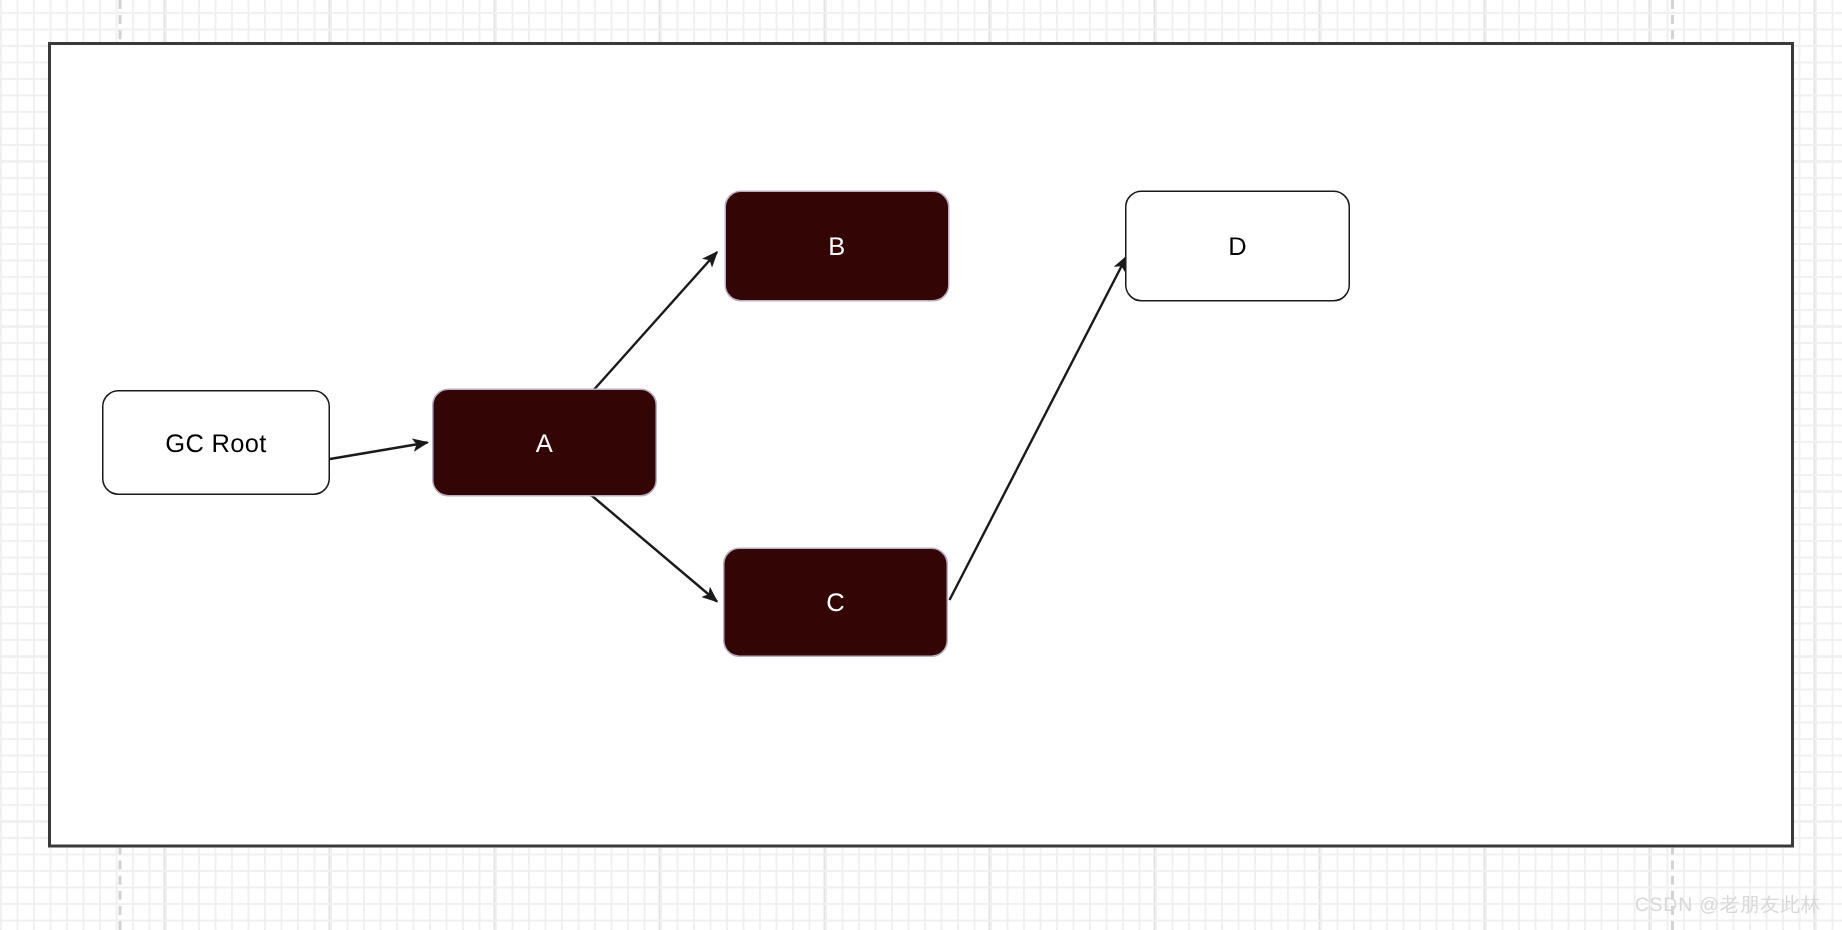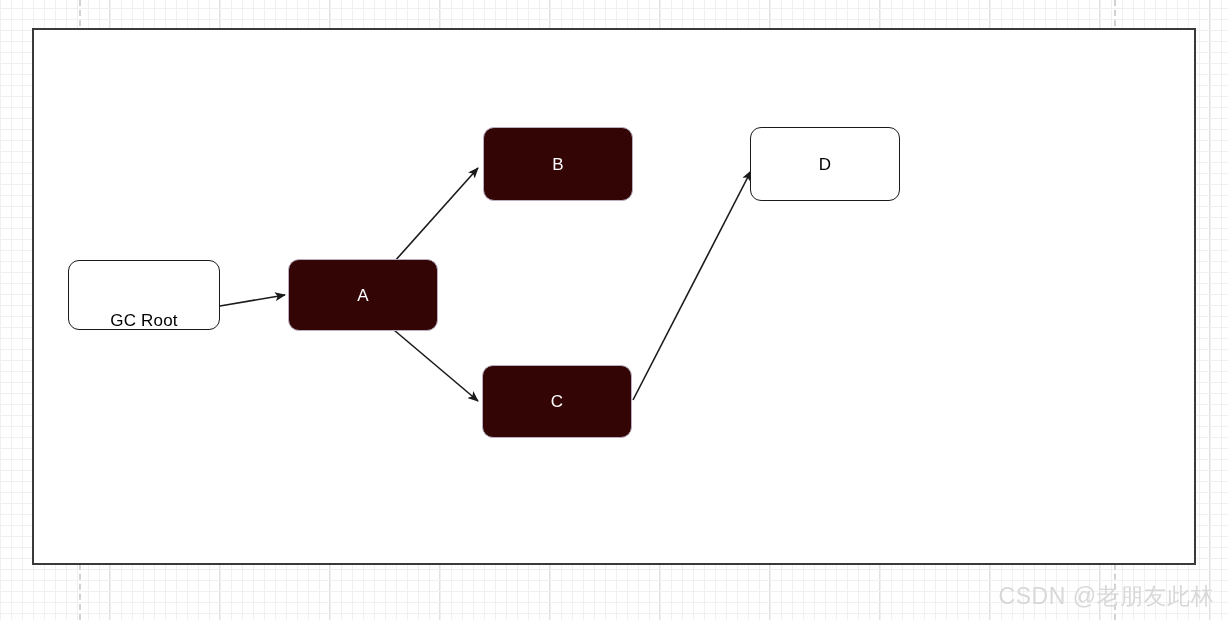--- a/index.html
+++ b/index.html
@@ -70,21 +70,21 @@
   }
   .node.dark {
     background: #330505;
     border: 1.5px solid #b9aec2;
     color: #ffffff;
   }
   .watermark {
     position: absolute;
     right: 14px;
     bottom: 8px;
-    font-size: 23px;
+    font-size: 13px;
     color: #d8d8d8;
     white-space: nowrap;
     letter-spacing: 0.5px;
     user-select: none;
   }
 </style>
 </head>
 <body>
 
 <div id="app">
@@ -103,21 +103,21 @@
 
     <line x1="220" y1="306" x2="285" y2="295" stroke="#1a1a1a" stroke-width="1.6" marker-end="url(#arrowhead)"></line>
 
     <line x1="394" y1="262" x2="478" y2="168" stroke="#1a1a1a" stroke-width="1.6" marker-end="url(#arrowhead)"></line>
 
     <line x1="394" y1="330" x2="478" y2="401" stroke="#1a1a1a" stroke-width="1.6" marker-end="url(#arrowhead)"></line>
 
     <line x1="633" y1="400" x2="751" y2="171" stroke="#1a1a1a" stroke-width="1.6" marker-end="url(#arrowhead)"></line>
   </svg>
 
-  <div class="node light" style="left:68px; top:260px; width:152px; height:70px;align-items:flex-end;">
+  <div class="node light" style="left:68px; top:260px; width:152px; height:70px;">
     <span>GC Root</span>
   </div>
 
   <div class="node dark" style="left:288px; top:259px; width:150px; height:72px;">
     <span>A</span>
   </div>
 
   <div class="node dark" style="left:483px; top:127px; width:150px; height:74px;">
     <span>B</span>
   </div>

